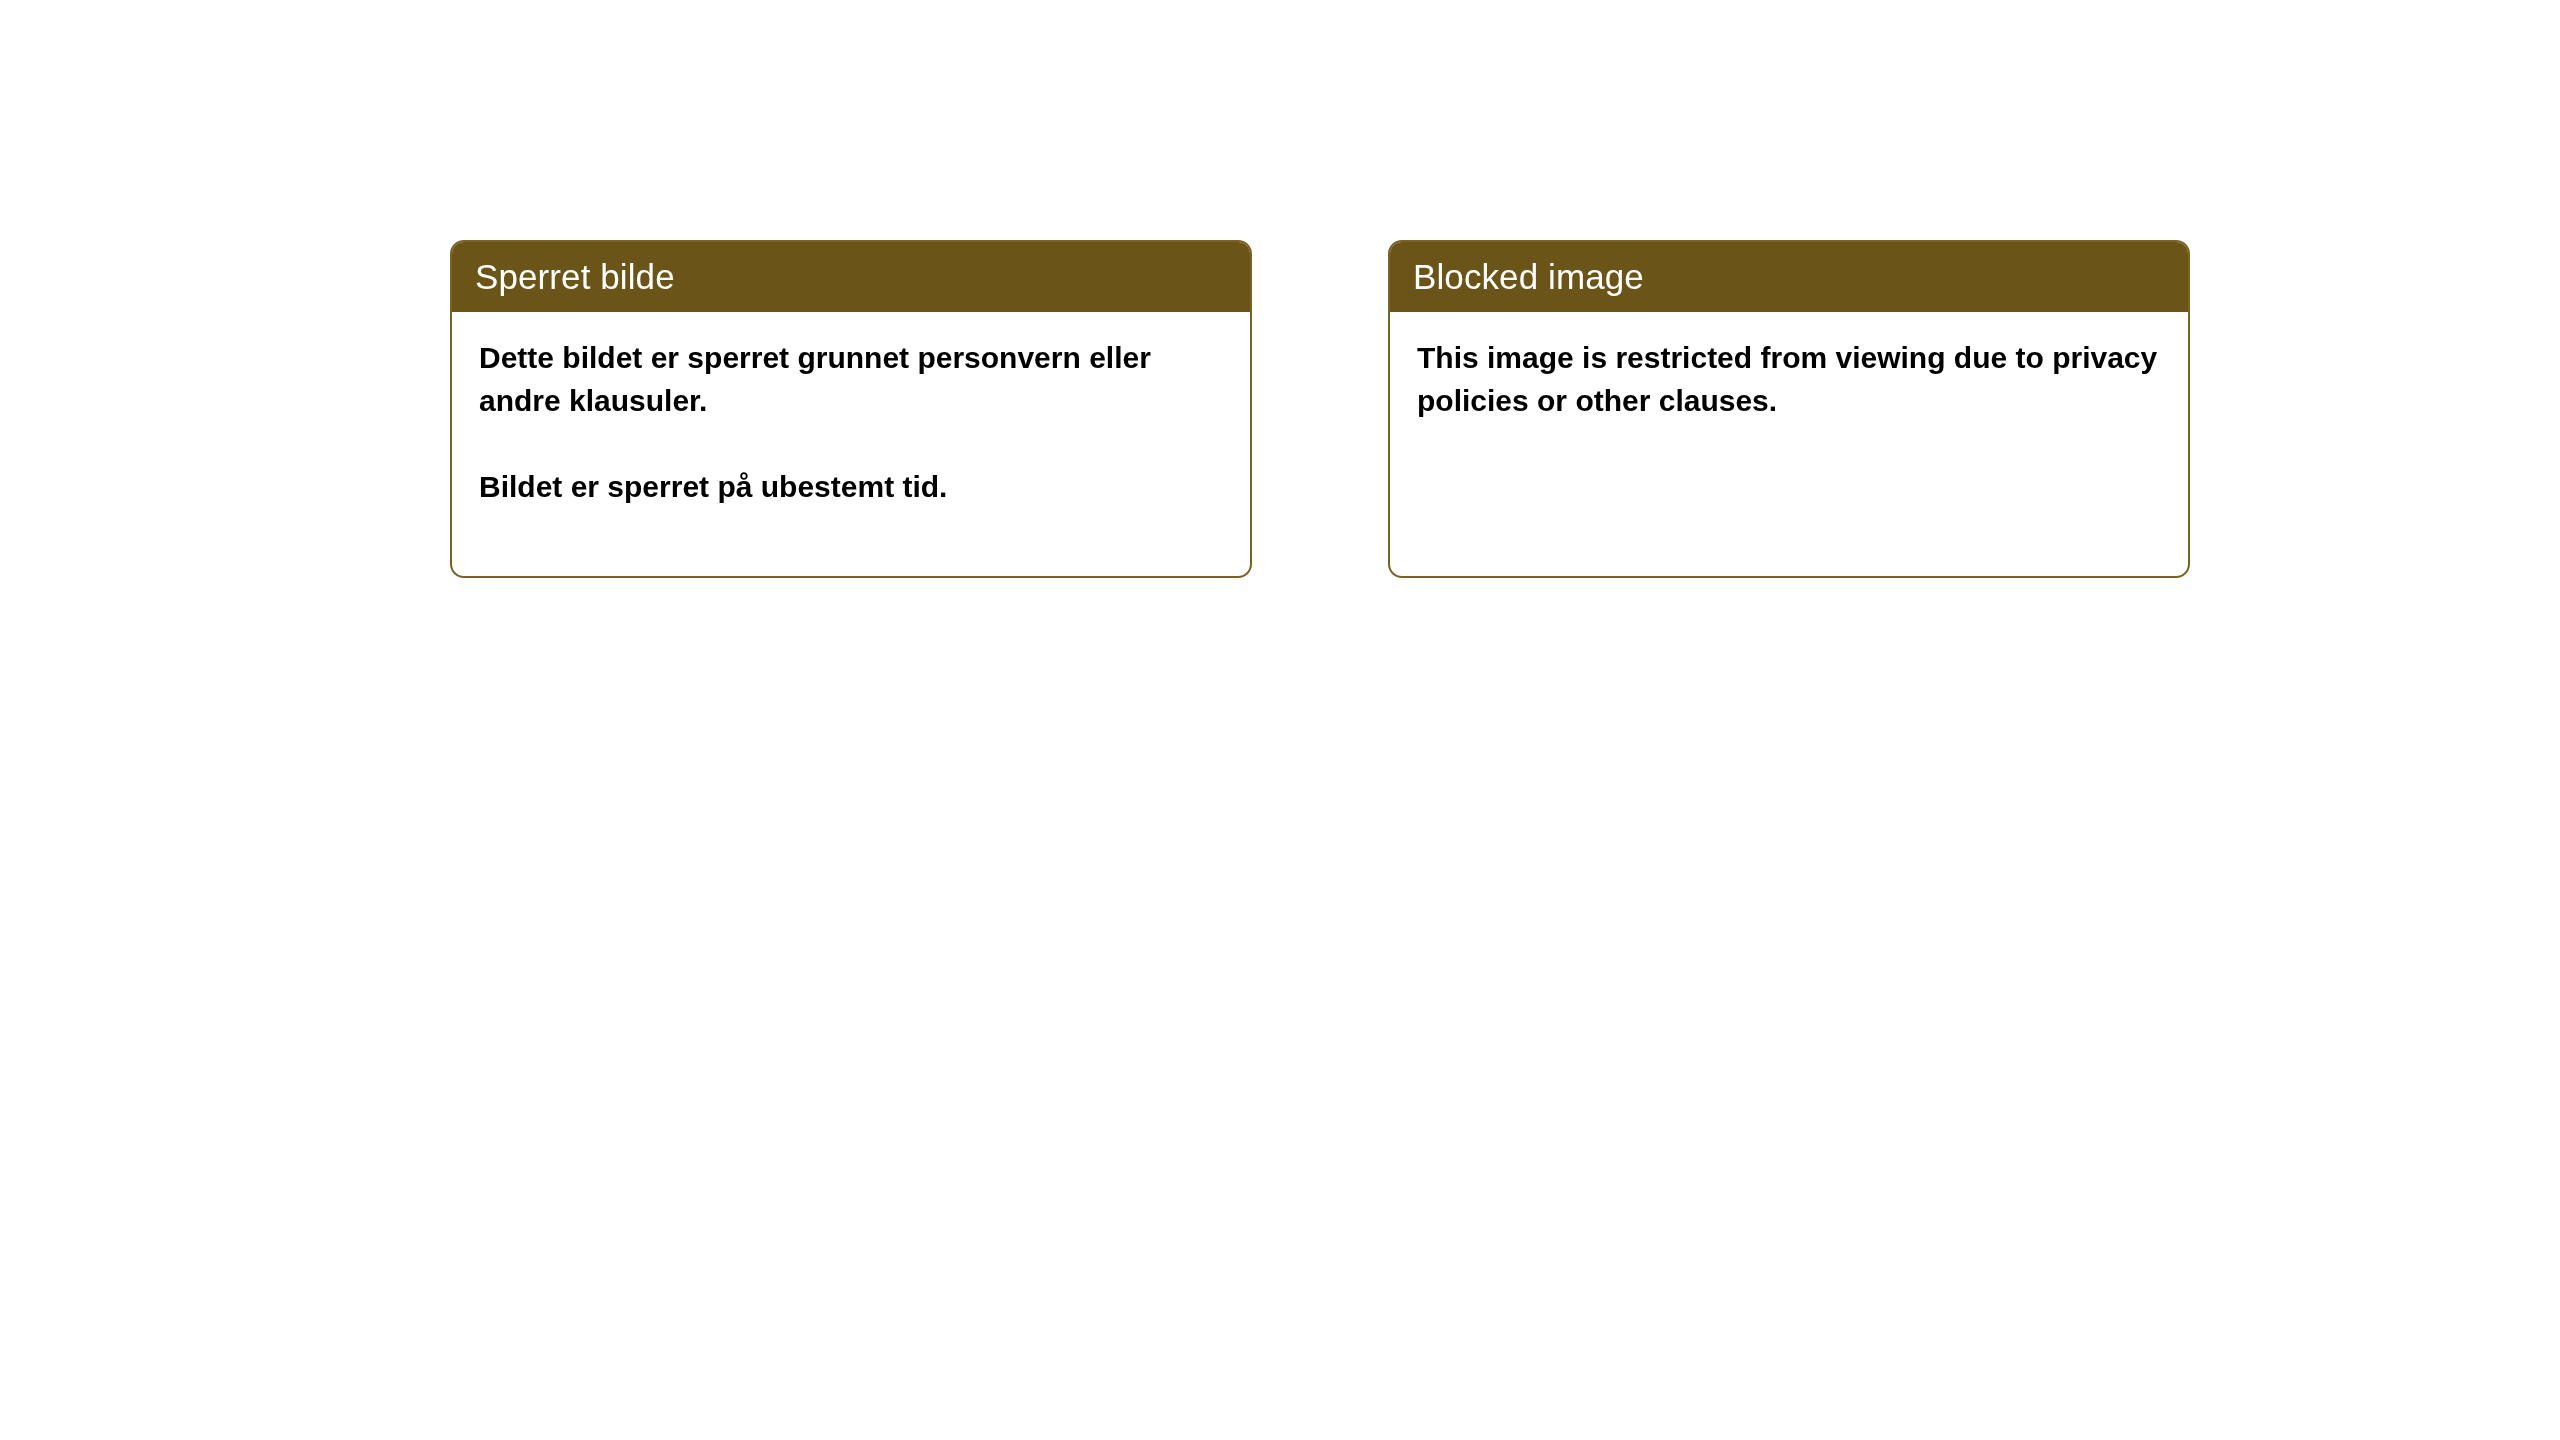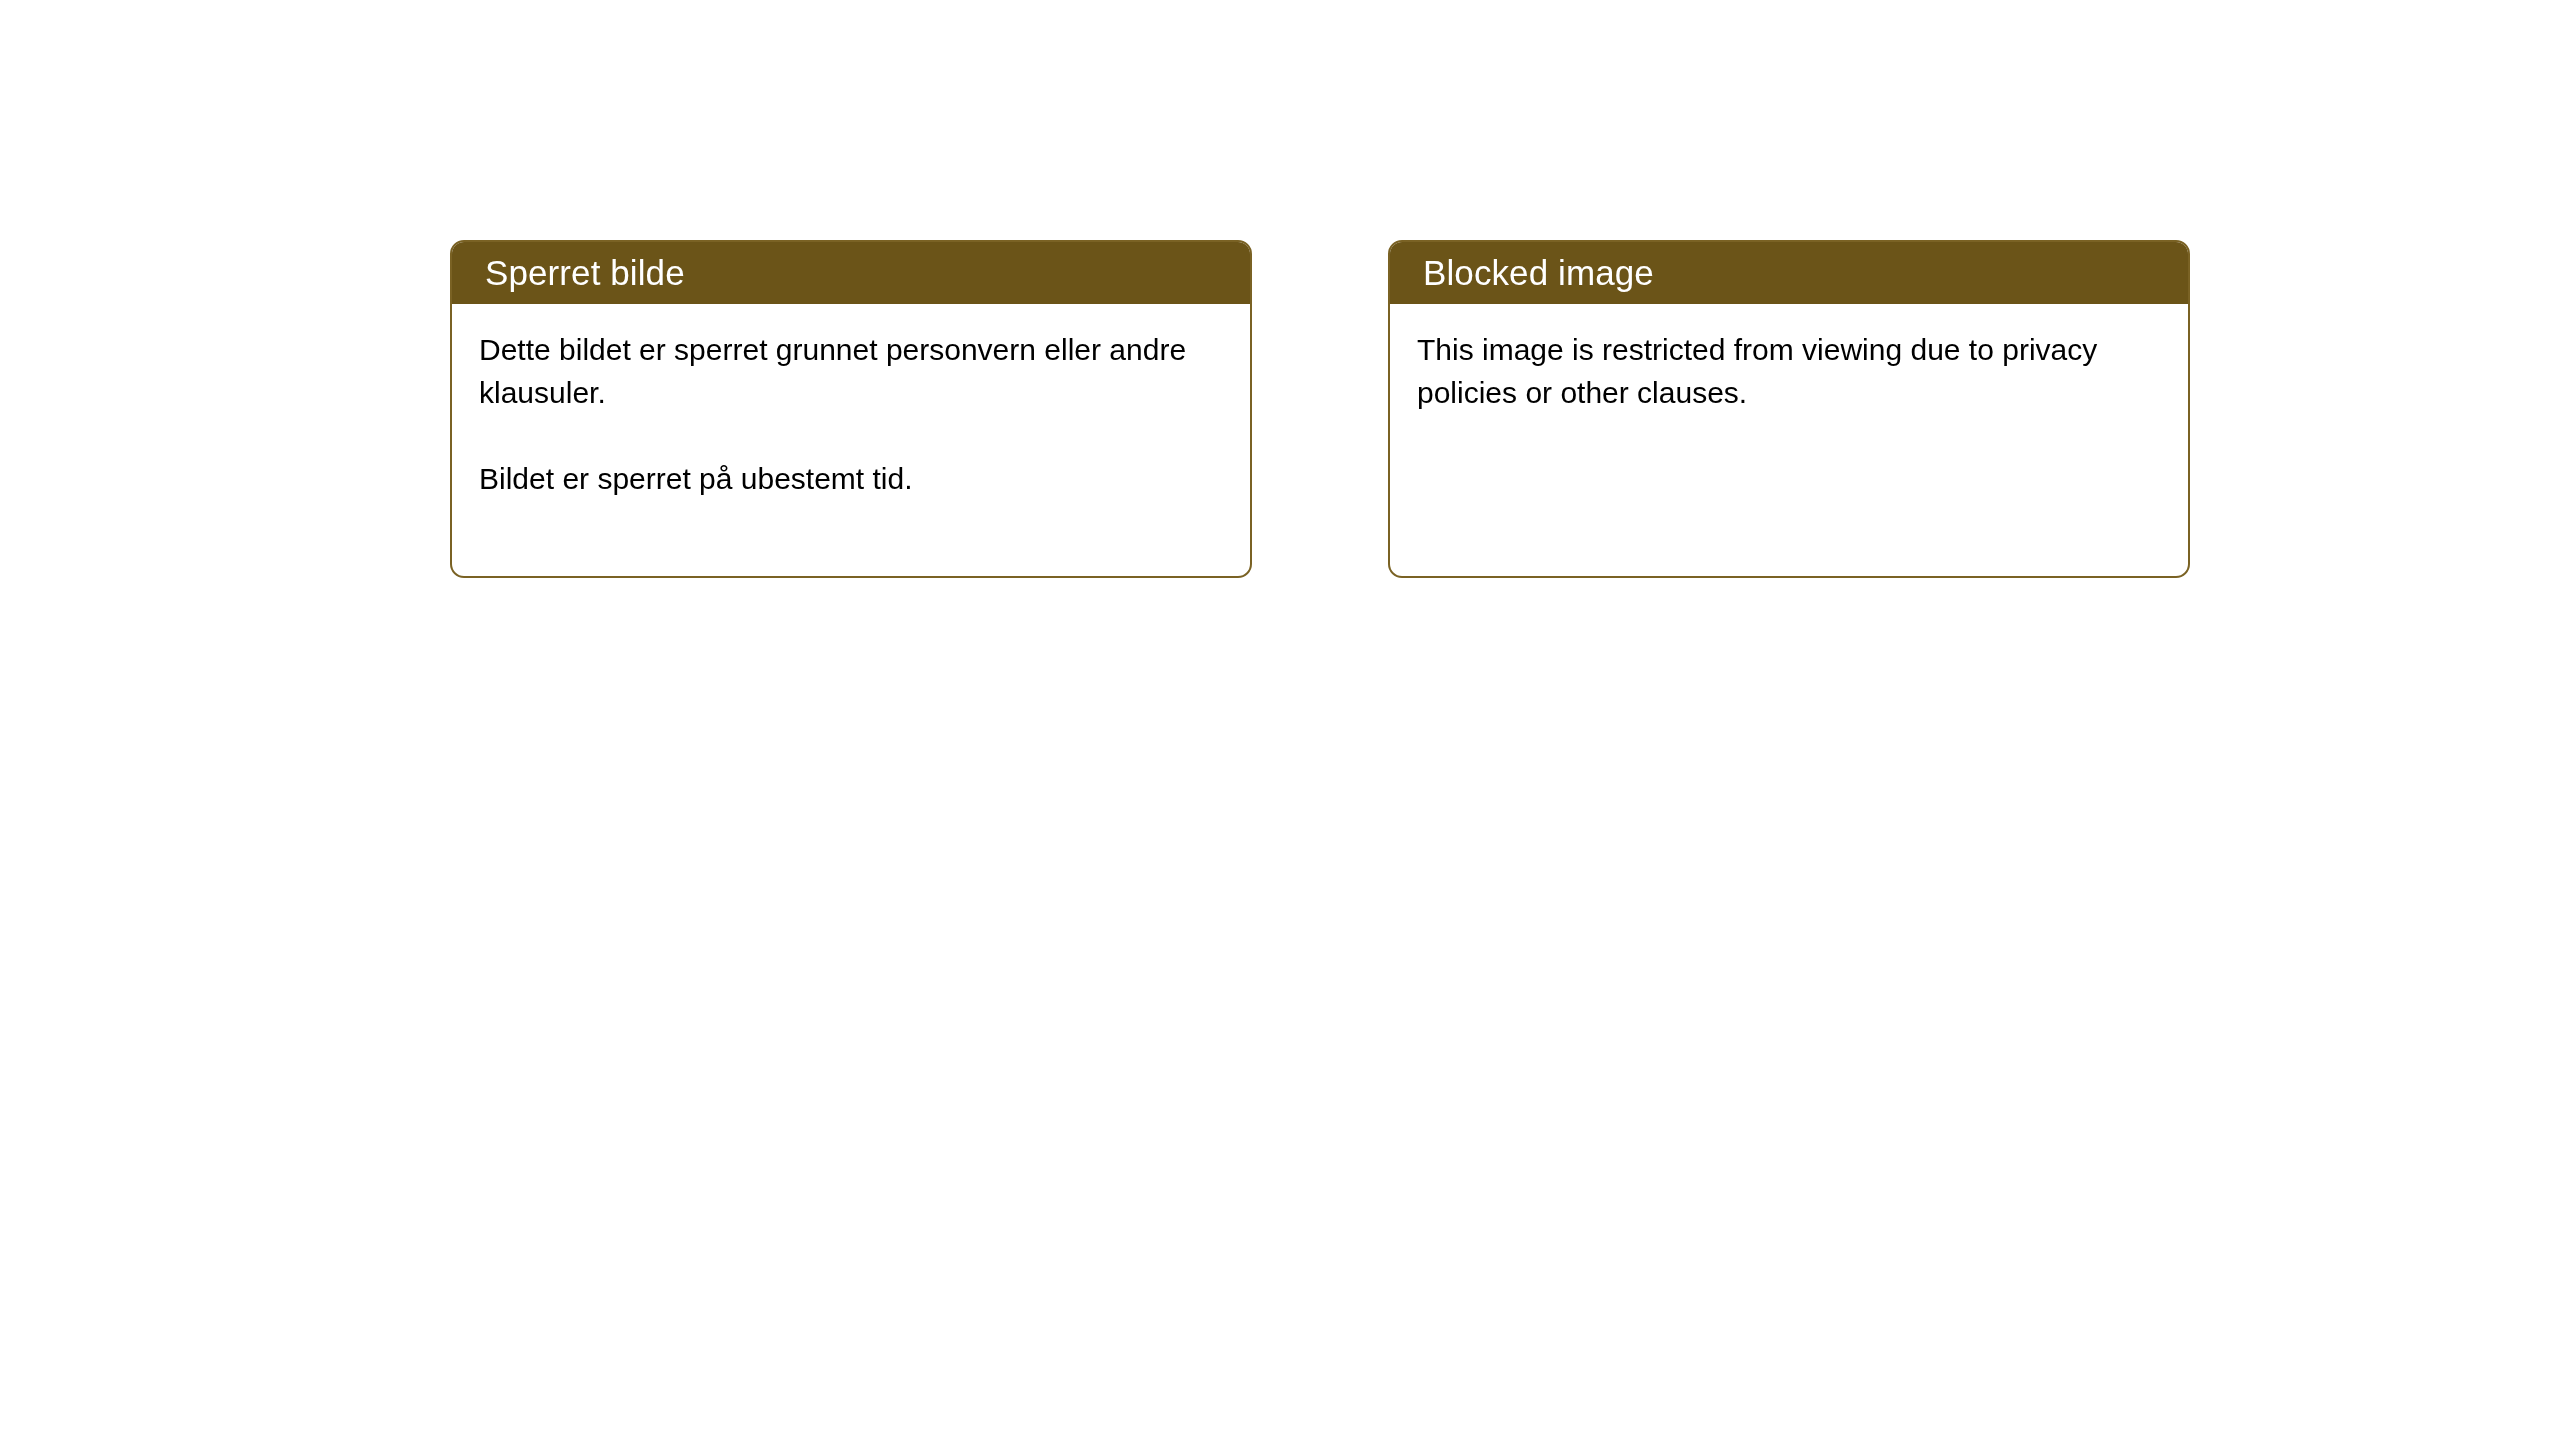--- a/index.html
+++ b/index.html
@@ -39,25 +39,25 @@
   }
 
   .notice-panel.panel-right {
     left: 1388px;
     width: 802px;
     height: 338px;
   }
 
   .panel-header {
     box-sizing: border-box;
-    height: 64px;
+    height: 72px;
     background: #6b5418;
     display: flex;
     align-items: center;
-    padding: 0 0 0 35px;
+    padding: 0 0 0 25px;
     margin: -2px -2px 0 -2px;
     border-top-left-radius: 12px;
     border-top-right-radius: 12px;
   }
 
   .panel-title {
     color: #ffffff;
     font-size: 35px;
     font-weight: 400;
     line-height: 1;
@@ -68,21 +68,21 @@
   .panel-body {
     box-sizing: border-box;
     padding: 24px 28px 0 27px;
     background: #ffffff;
   }
 
   .panel-paragraph {
     margin: 0;
     color: #000000;
     font-size: 30px;
-    font-weight: 400;
+    font-weight: 700;
     line-height: 43px;
     letter-spacing: 0;
   }
 
   .panel-paragraph + .panel-paragraph {
     margin-top: 43px;
   }
 </style>
 </head>
 <body>

